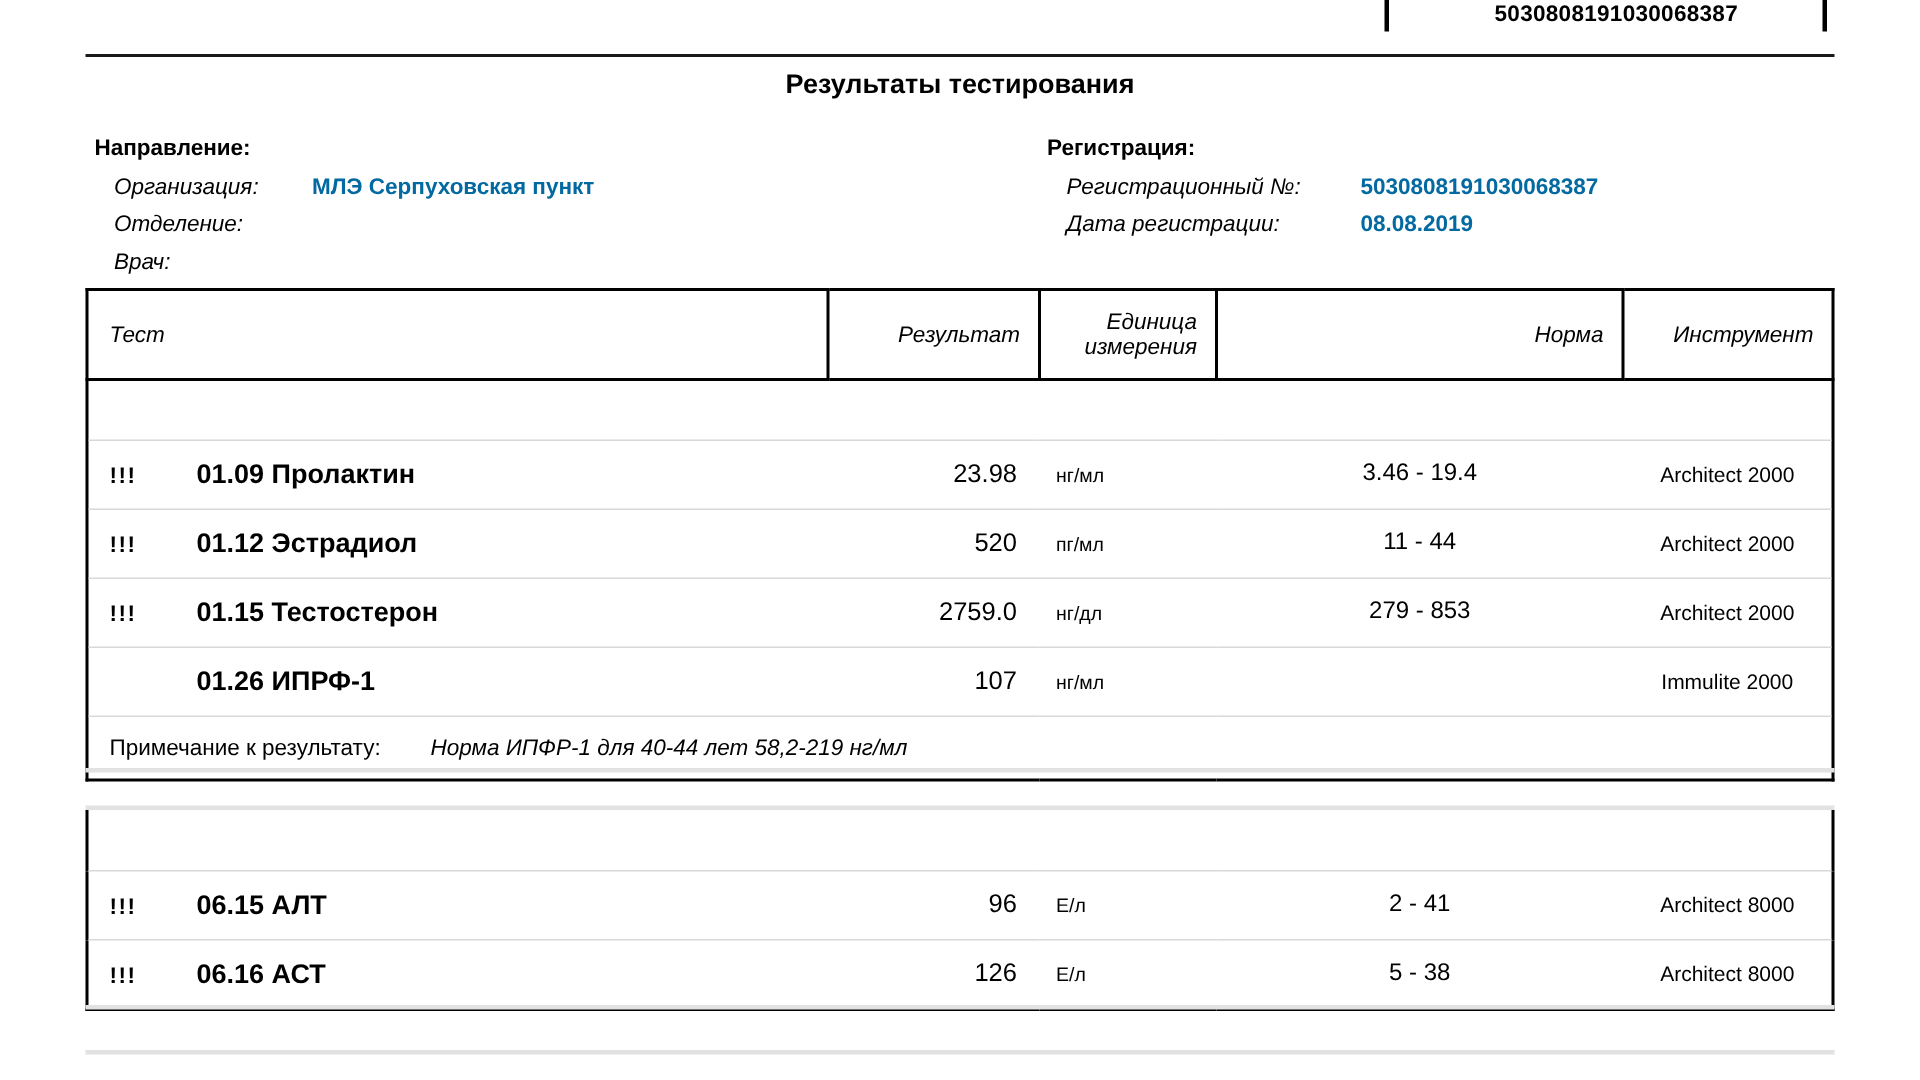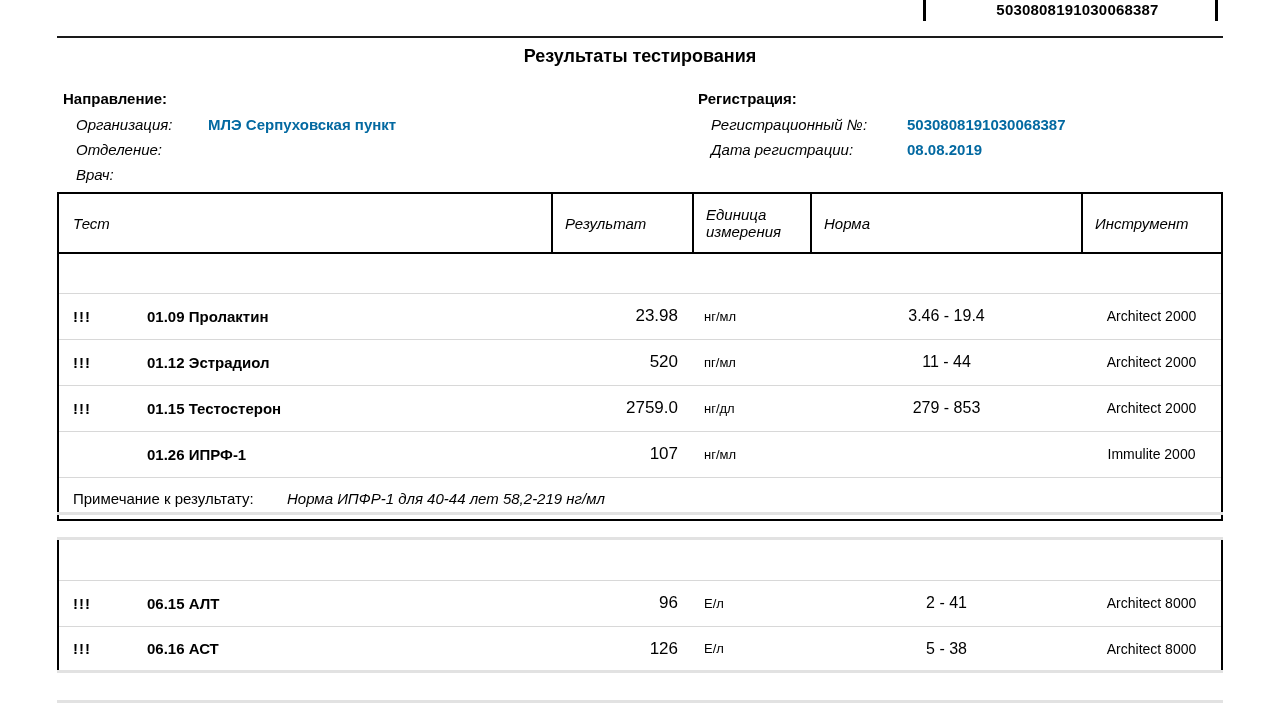--- a/index.html
+++ b/index.html
@@ -127,21 +127,21 @@
     vertical-align: middle;
   }
 
   
   thead tr { height: 50px; }
   thead th {
     border: 2px solid #000;
     font-style: italic;
     font-weight: normal;
     font-size: 15px;
-    text-align: left;
+    text-align: right;
     line-height: 17px;
   }
   thead th.h-test {
     text-align: left;
     padding-left: 14px;
   }
 
   
   tbody tr { height: 46px; }
   tbody td {
@@ -165,22 +165,21 @@
     width: 58px;
     font-weight: bold;
     font-size: 15px;
     letter-spacing: 1px;
     color: #000;
     vertical-align: baseline;
   }
   .testname {
     display: inline-block;
     font-weight: bold;
-    font-size: 15px;
-    margin-left: 16px;
+    font-size: 18px;
   }
 
   td.c-res-cell {
     text-align: right;
     padding-right: 15px;
     font-size: 17px;
   }
   td.c-unit-cell {
     text-align: left;
     padding-left: 11px;

